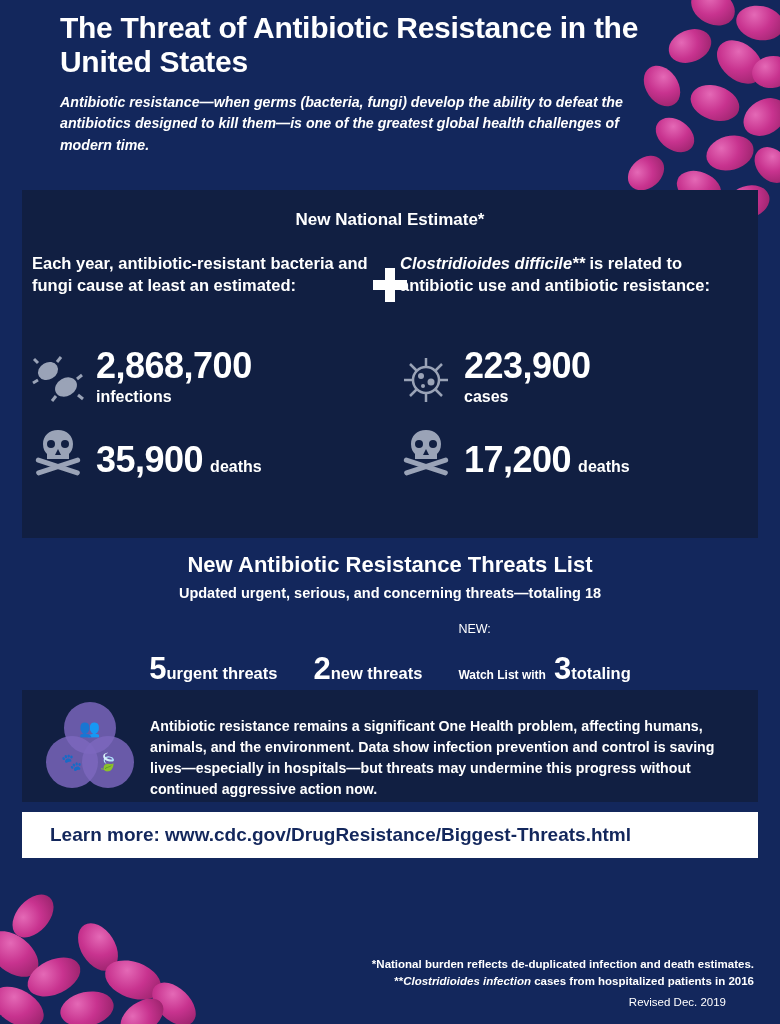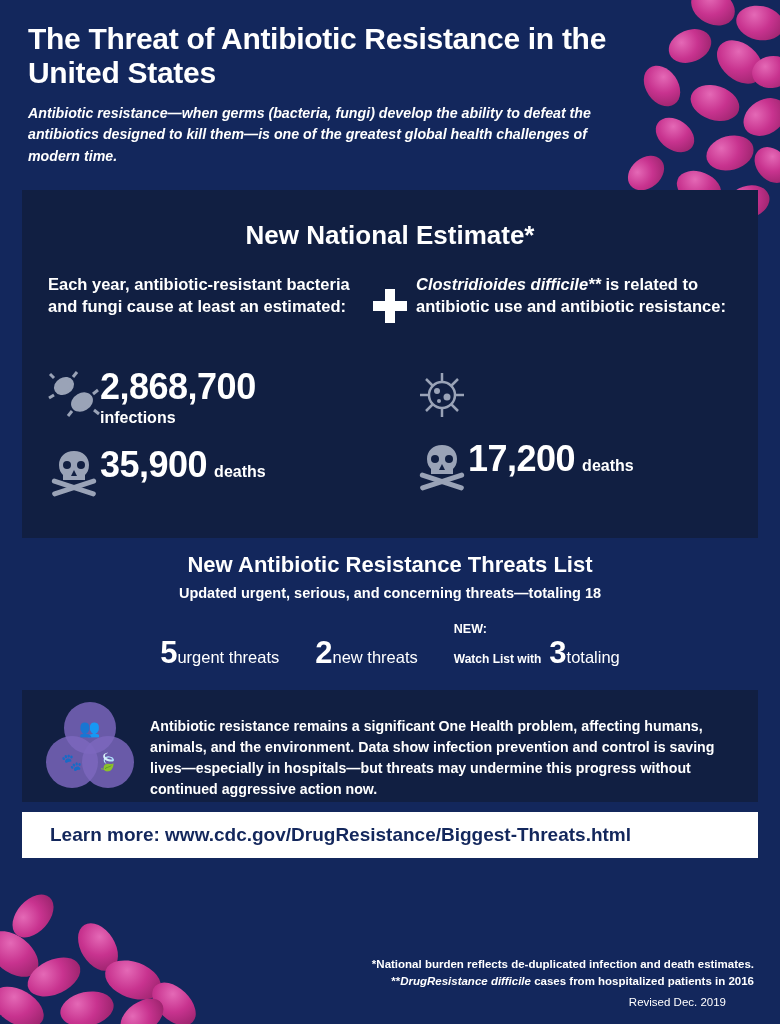--- a/index.html
+++ b/index.html
@@ -24,22 +24,23 @@
   }
   .blob {
     position: absolute;
     border-radius: 50%;
     background: radial-gradient(circle at 35% 30%, #e469b6 0%, #c8338f 45%, #8e1f63 100%);
   }
 
   
   .header {
     position: relative;
-    padding: 22px 30px 0 28px;
-    z-index: 5;
+    padding: 11px 30px 0 28px;
+    z-index: 5;
+    margin-left: 32px;
   }
   .title {
     font-size: 30px;
     font-weight: bold;
     line-height: 1.12;
     letter-spacing: -0.3px;
     margin: 0 0 14px 0;
     max-width: 600px;
   }
   .intro {
@@ -56,32 +57,32 @@
     position: absolute;
     left: 22px;
     top: 190px;
     width: 736px;
     height: 348px;
     background: #111f42;
     z-index: 5;
   }
   .panel-title {
     text-align: center;
-    font-size: 26px;
-    font-weight: bold;
-    margin-top: 30px;
+    font-size: 17px;
+    font-weight: bold;
+    margin-top: 20px;
   }
   .cols {
     display: flex;
     margin-top: 22px;
     position: relative;
   }
   .col {
     width: 50%;
-    padding: 0 26px;
+    padding: 0 10px;
     box-sizing: border-box;
   }
   .col-lead {
     font-size: 16.5px;
     font-weight: bold;
     line-height: 1.35;
     min-height: 76px;
   }
   .col-lead em {
     font-style: italic;
@@ -97,22 +98,23 @@
   .plus::before, .plus::after {
     content: "";
     position: absolute;
     background: #ffffff;
   }
   .plus::before { left: 12px; top: 0; width: 10px; height: 34px; }
   .plus::after  { left: 0; top: 12px; width: 34px; height: 10px; }
 
   .stat-row {
     display: flex;
-    align-items: flex-start;
+    align-items: flex-end;
     margin-top: 20px;
+    gap: 12px;
   }
   .stat-icon {
     width: 52px;
     height: 52px;
     flex: 0 0 52px;
     color: #9aa3b7;
   }
   .stat-text {
     display: flex;
     align-items: baseline;
@@ -165,30 +167,30 @@
     display: flex;
     align-items: baseline;
   }
   .threat-num {
     font-size: 31px;
     font-weight: bold;
     line-height: 1;
   }
   .threat-lbl {
     font-size: 16.5px;
-    font-weight: normal;
+    font-weight: bold;
   }
   .watch {
     text-align: left;
   }
   .watch-new {
     font-size: 12.5px;
-    font-weight: bold;
+    font-weight: normal;
     line-height: 1;
-    margin-bottom: 1px;
+    margin-bottom: 17px;
   }
   .watch-line {
     display: flex;
     align-items: baseline;
   }
   .watch-line .lbl {
     font-size: 12px;
     font-weight: bold;
   }
 
@@ -369,20 +371,24 @@
             <line x1="26" y1="13" x2="26" y2="4"></line>
             <line x1="35" y1="17" x2="42" y2="10"></line>
             <line x1="39" y1="26" x2="48" y2="26"></line>
             <line x1="35" y1="35" x2="42" y2="42"></line>
             <line x1="26" y1="39" x2="26" y2="48"></line>
             <line x1="17" y1="35" x2="10" y2="42"></line>
             <line x1="13" y1="26" x2="4" y2="26"></line>
             <line x1="17" y1="17" x2="10" y2="10"></line>
           </svg>
         </div>
+        <div class="stat-text stat-stack">
+          <span class="stat-num">223,900</span>
+          <span class="stat-label">cases</span>
+        </div>
       </div>
 
       <div class="stat-row">
         <div class="stat-icon">
           <svg viewBox="0 0 52 52" width="52" height="52" fill="#9aa3b7">
             <path d="M26 4c-9 0-15 6-15 14 0 5 2 8 4 10v5h22v-5c2-2 4-5 4-10 0-8-6-14-15-14z"></path>
             <circle cx="19" cy="18" r="4" fill="#111f42"></circle>
             <circle cx="33" cy="18" r="4" fill="#111f42"></circle>
             <path d="M26 23l-3 6h6l-3-6z" fill="#111f42"></path>
             <rect x="3" y="38" width="46" height="5" rx="2.5" transform="rotate(18 26 40)"></rect>
@@ -432,15 +438,15 @@
   </div>
   <div class="oh-text">Antibiotic resistance remains a significant One Health problem, affecting humans, animals, and the environment. Data show infection prevention and control is saving lives—especially in hospitals—but threats may undermine this progress without continued aggressive action now.</div>
 </div>
 
 <div class="learnmore">
   <span>Learn more: www.cdc.gov/DrugResistance/Biggest-Threats.html</span>
 </div>
 
 <div class="footnotes">
   <div>*National burden reflects de-duplicated infection and death estimates.</div>
-  <div><span>**</span><em>DrugResistance difficile</em><span> cases from hospitalized patients in 2016</span></div>
+  <div><span>**</span><em>Clostridioides infection</em><span> cases from hospitalized patients in 2016</span></div>
   <div class="revised">Revised Dec. 2019</div>
 </div>
 
 </body></html>

